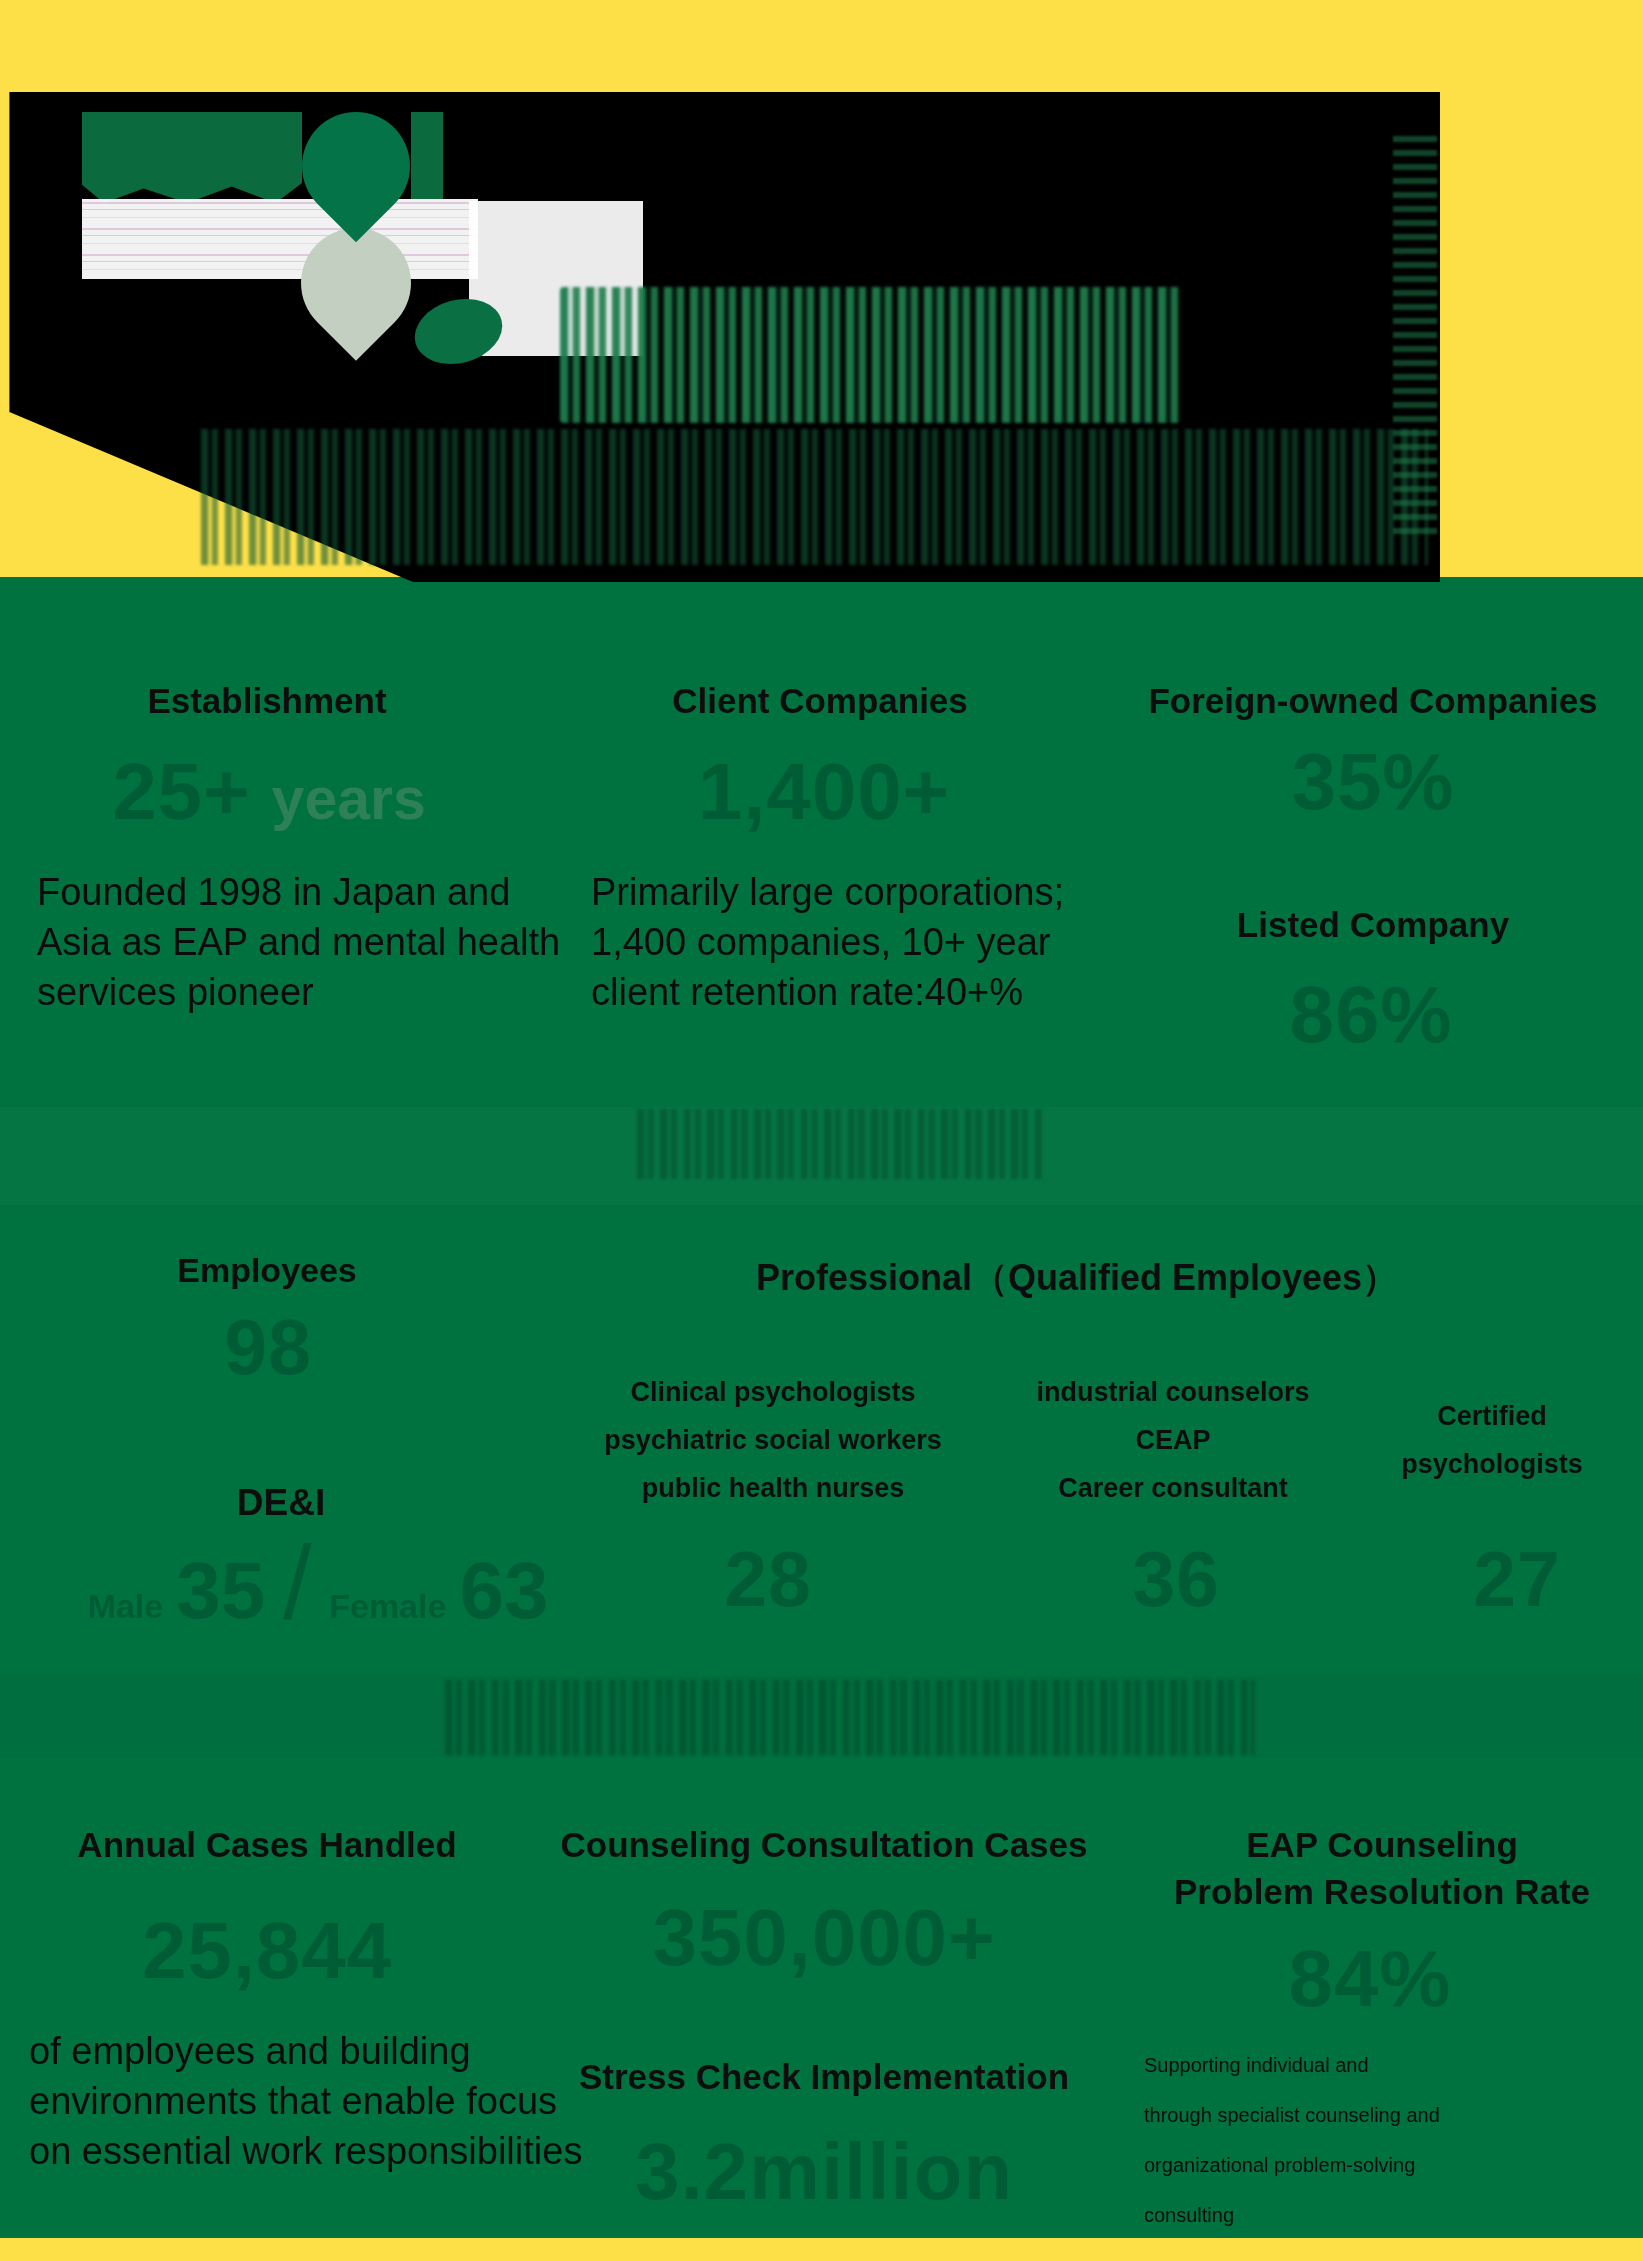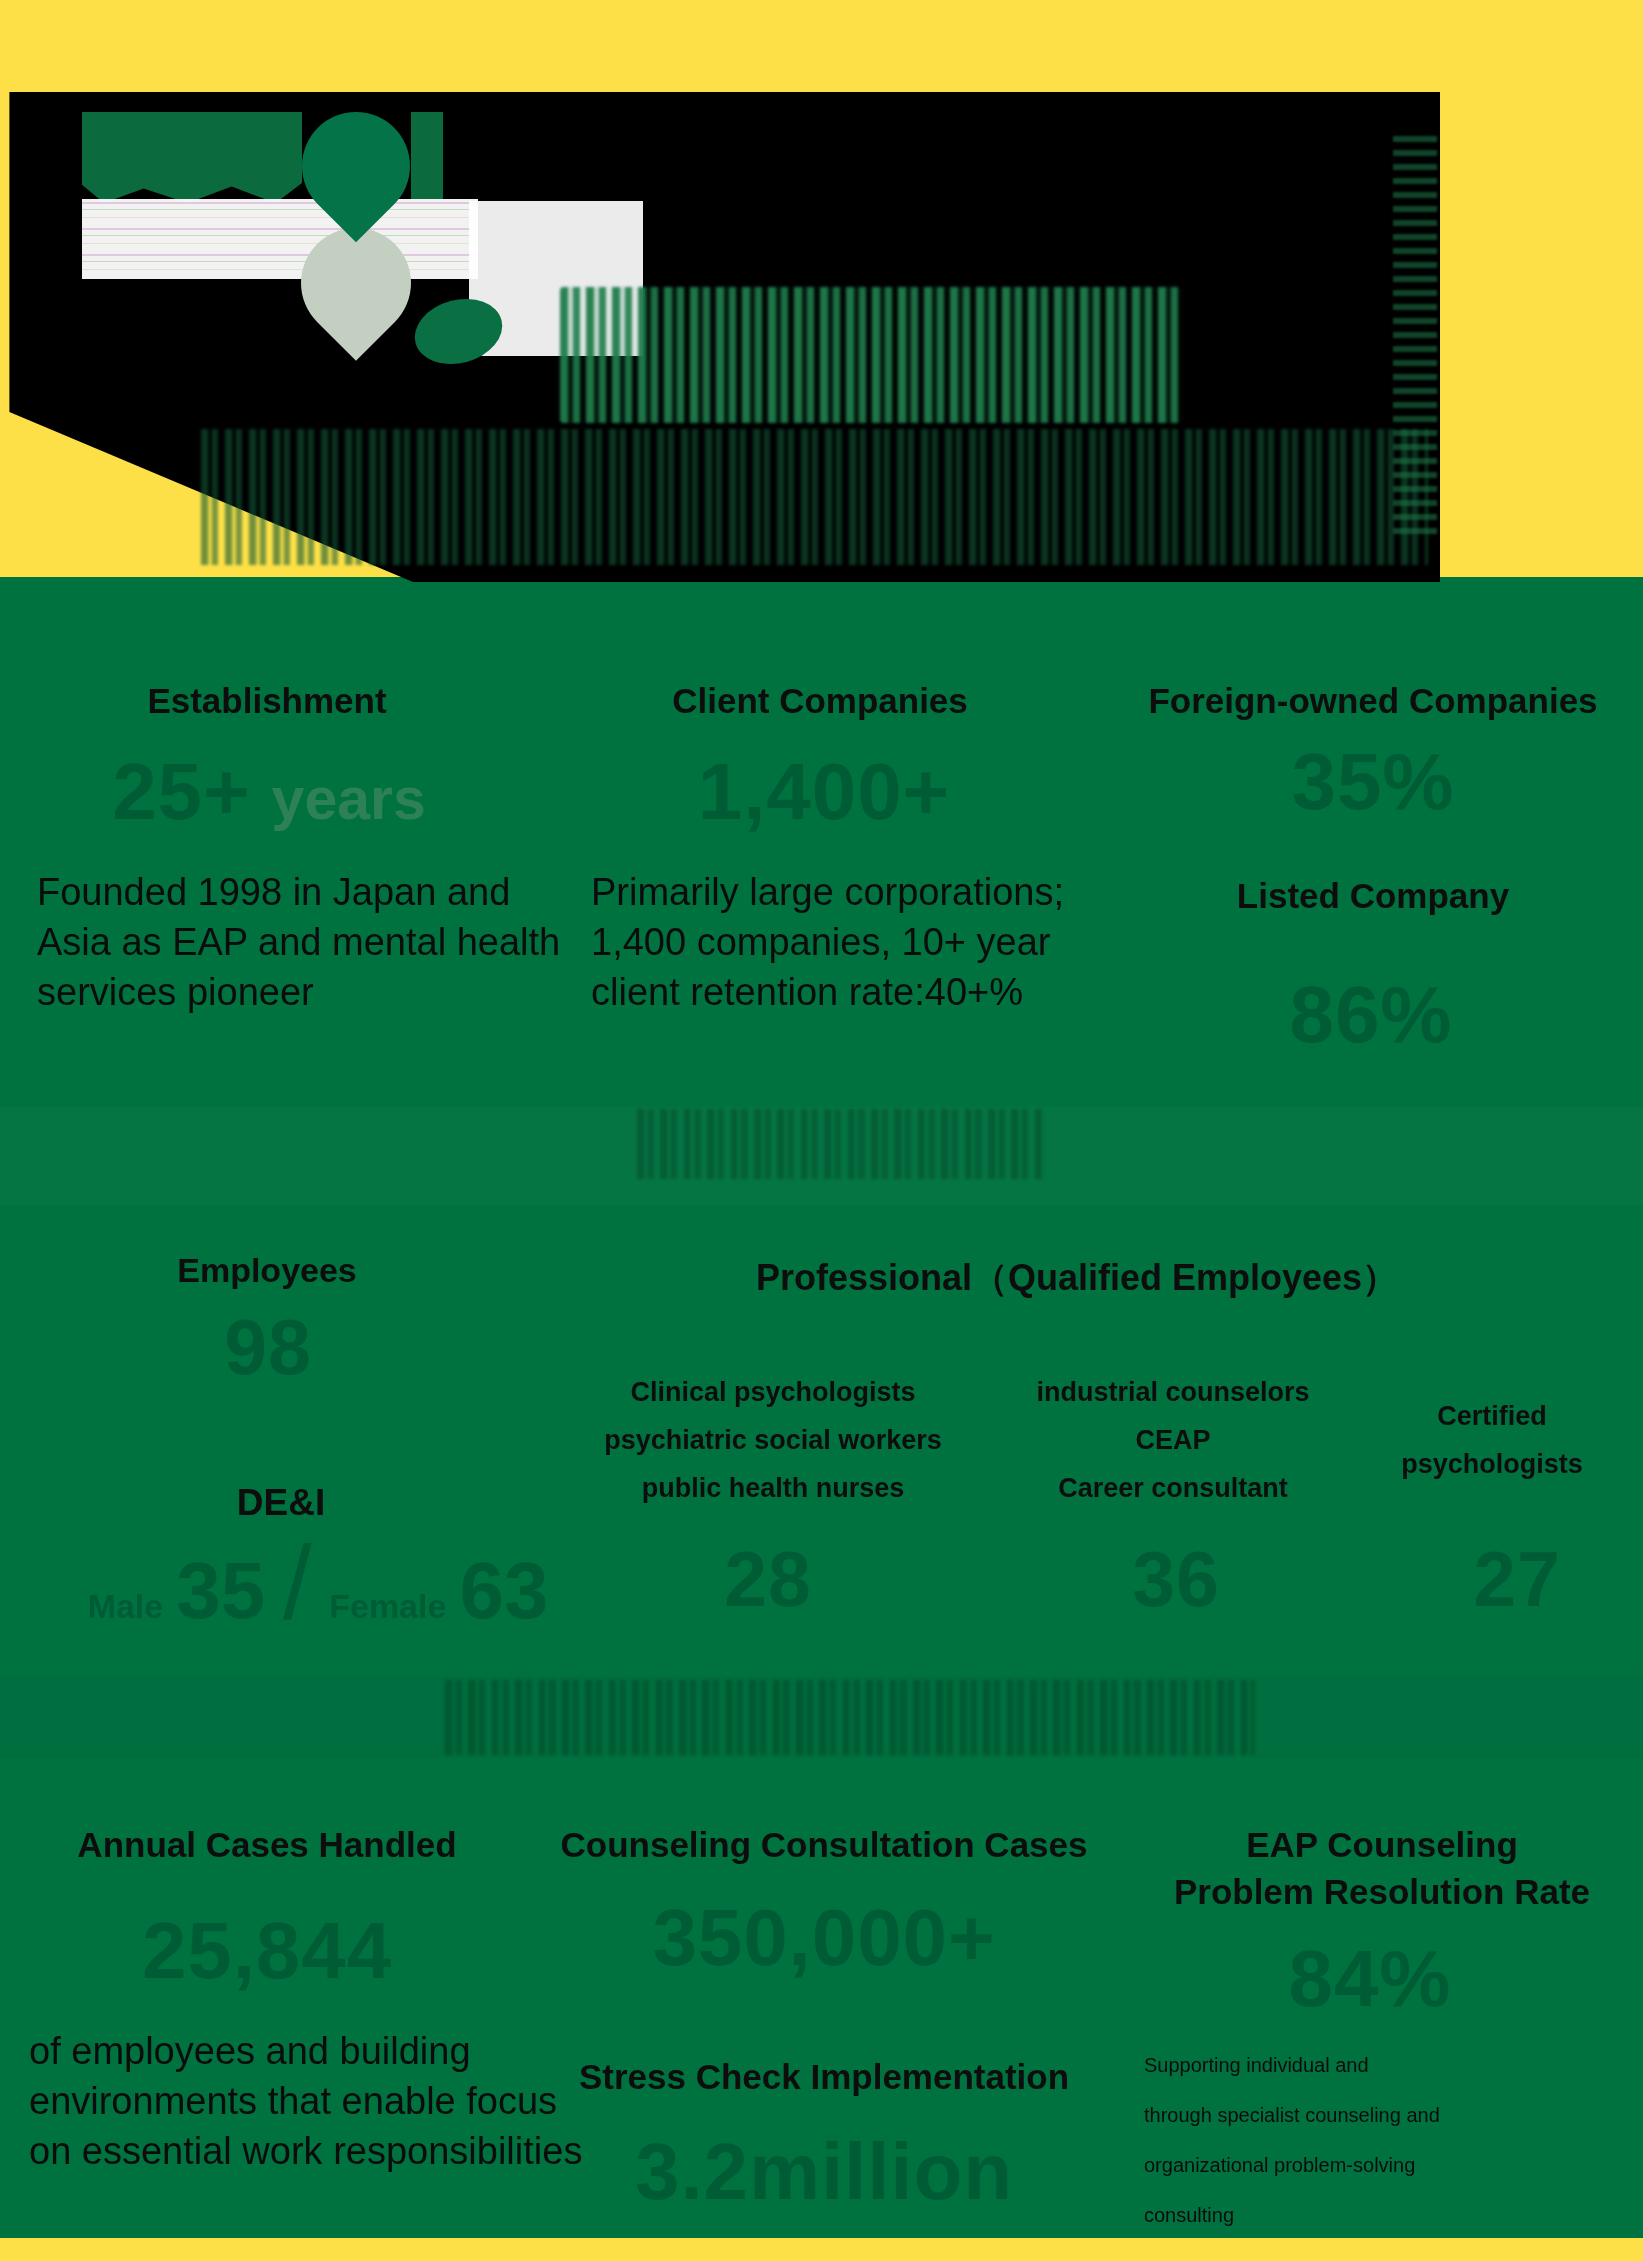--- a/index.html
+++ b/index.html
@@ -97,21 +97,21 @@
   <div class="abs stat" style="left:824px;top:752px;">1,400+</div>
   <div class="abs para" style="left:591px;top:867px;">
     <div>Primarily large corporations;</div>
     <div>1,400 companies, 10+ year</div>
     <div>client retention rate:40+%</div>
   </div>
 
   <div class="abs h1" style="left:1373px;top:681px;">Foreign-owned Companies</div>
   <div class="abs stat" style="left:1373px;top:742px;">35%</div>
 
-  <div class="abs h1" style="left:1373px;top:876px;">Listed Company</div>
+  <div class="abs h1" style="left:1373px;top:905px;">Listed Company</div>
   <div class="abs stat" style="left:1371px;top:975px;">86%</div>
 
   <div class="abs h1" style="left:267px;top:1251px;font-size:34px;">Employees</div>
   <div class="abs stat" style="left:268px;top:1309px;font-size:77px;">98</div>
 
   <div class="abs h1 h1-big" style="left:281px;top:1482px;">DE&amp;I</div>
   <div class="abs dei-row" style="left:318px;top:1531px;">
     <span class="dei-label">Male</span>
     <span class="dei-num">35</span>
     <span class="dei-slash">/</span>

